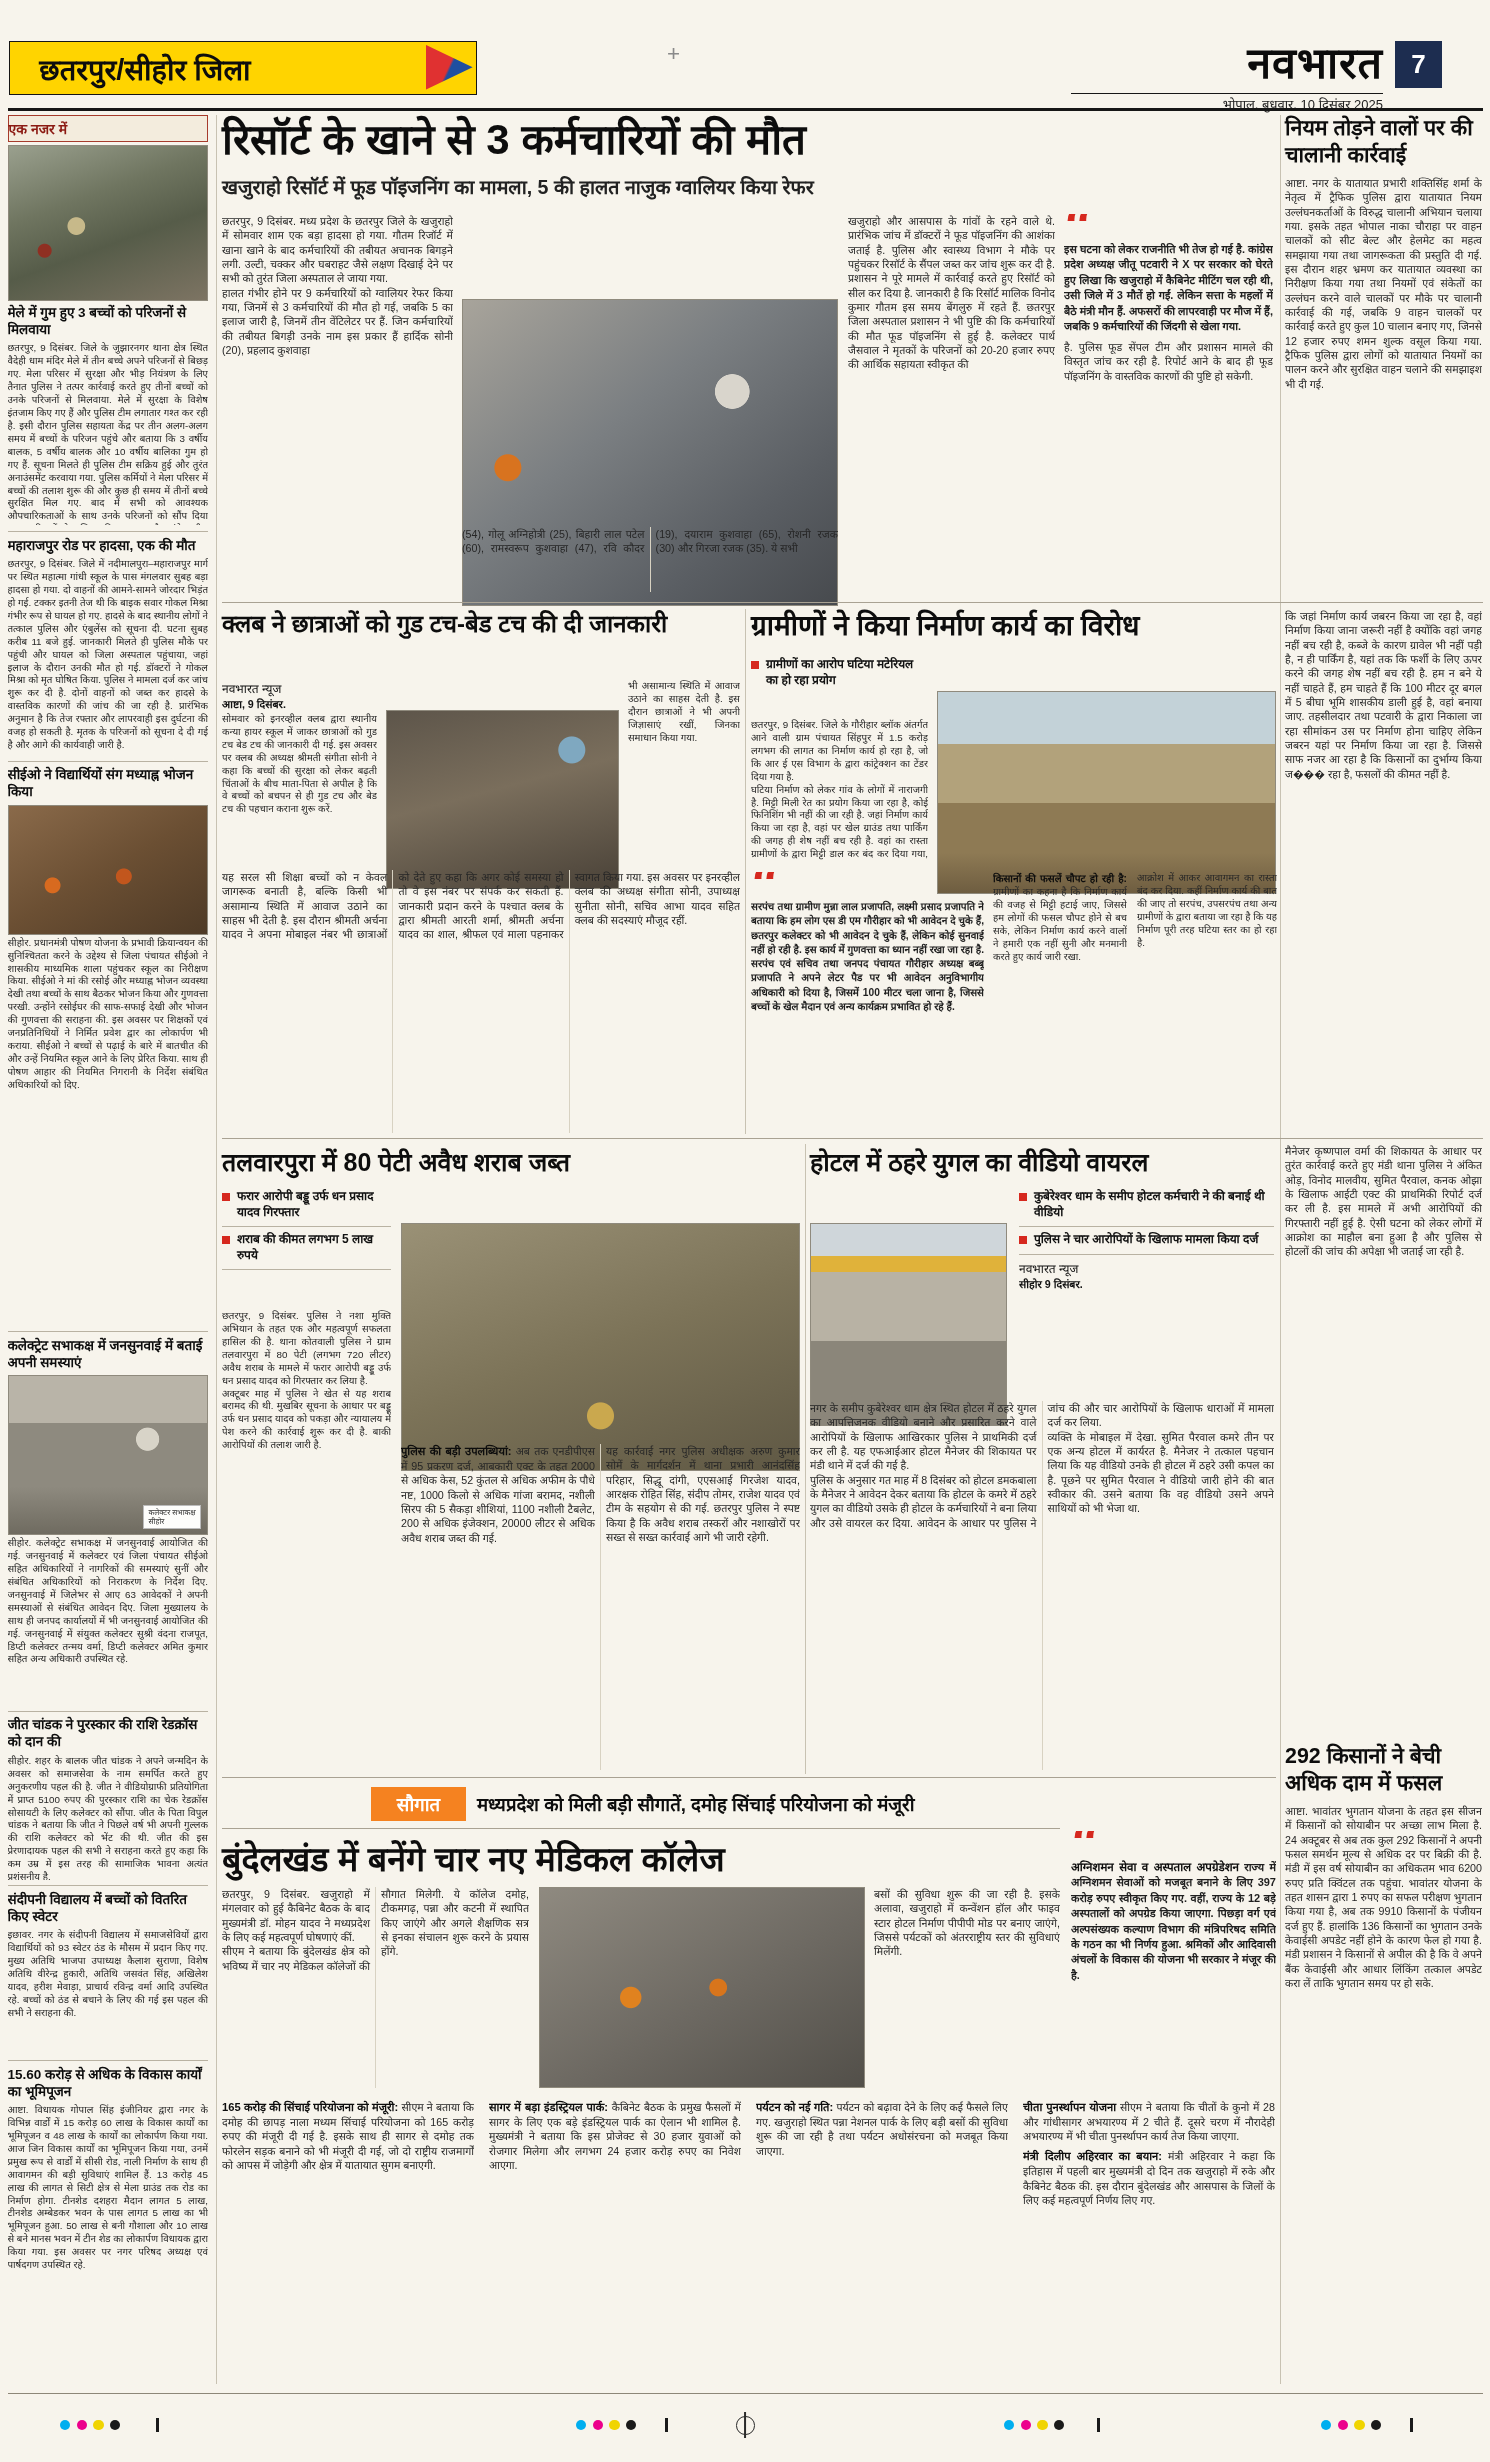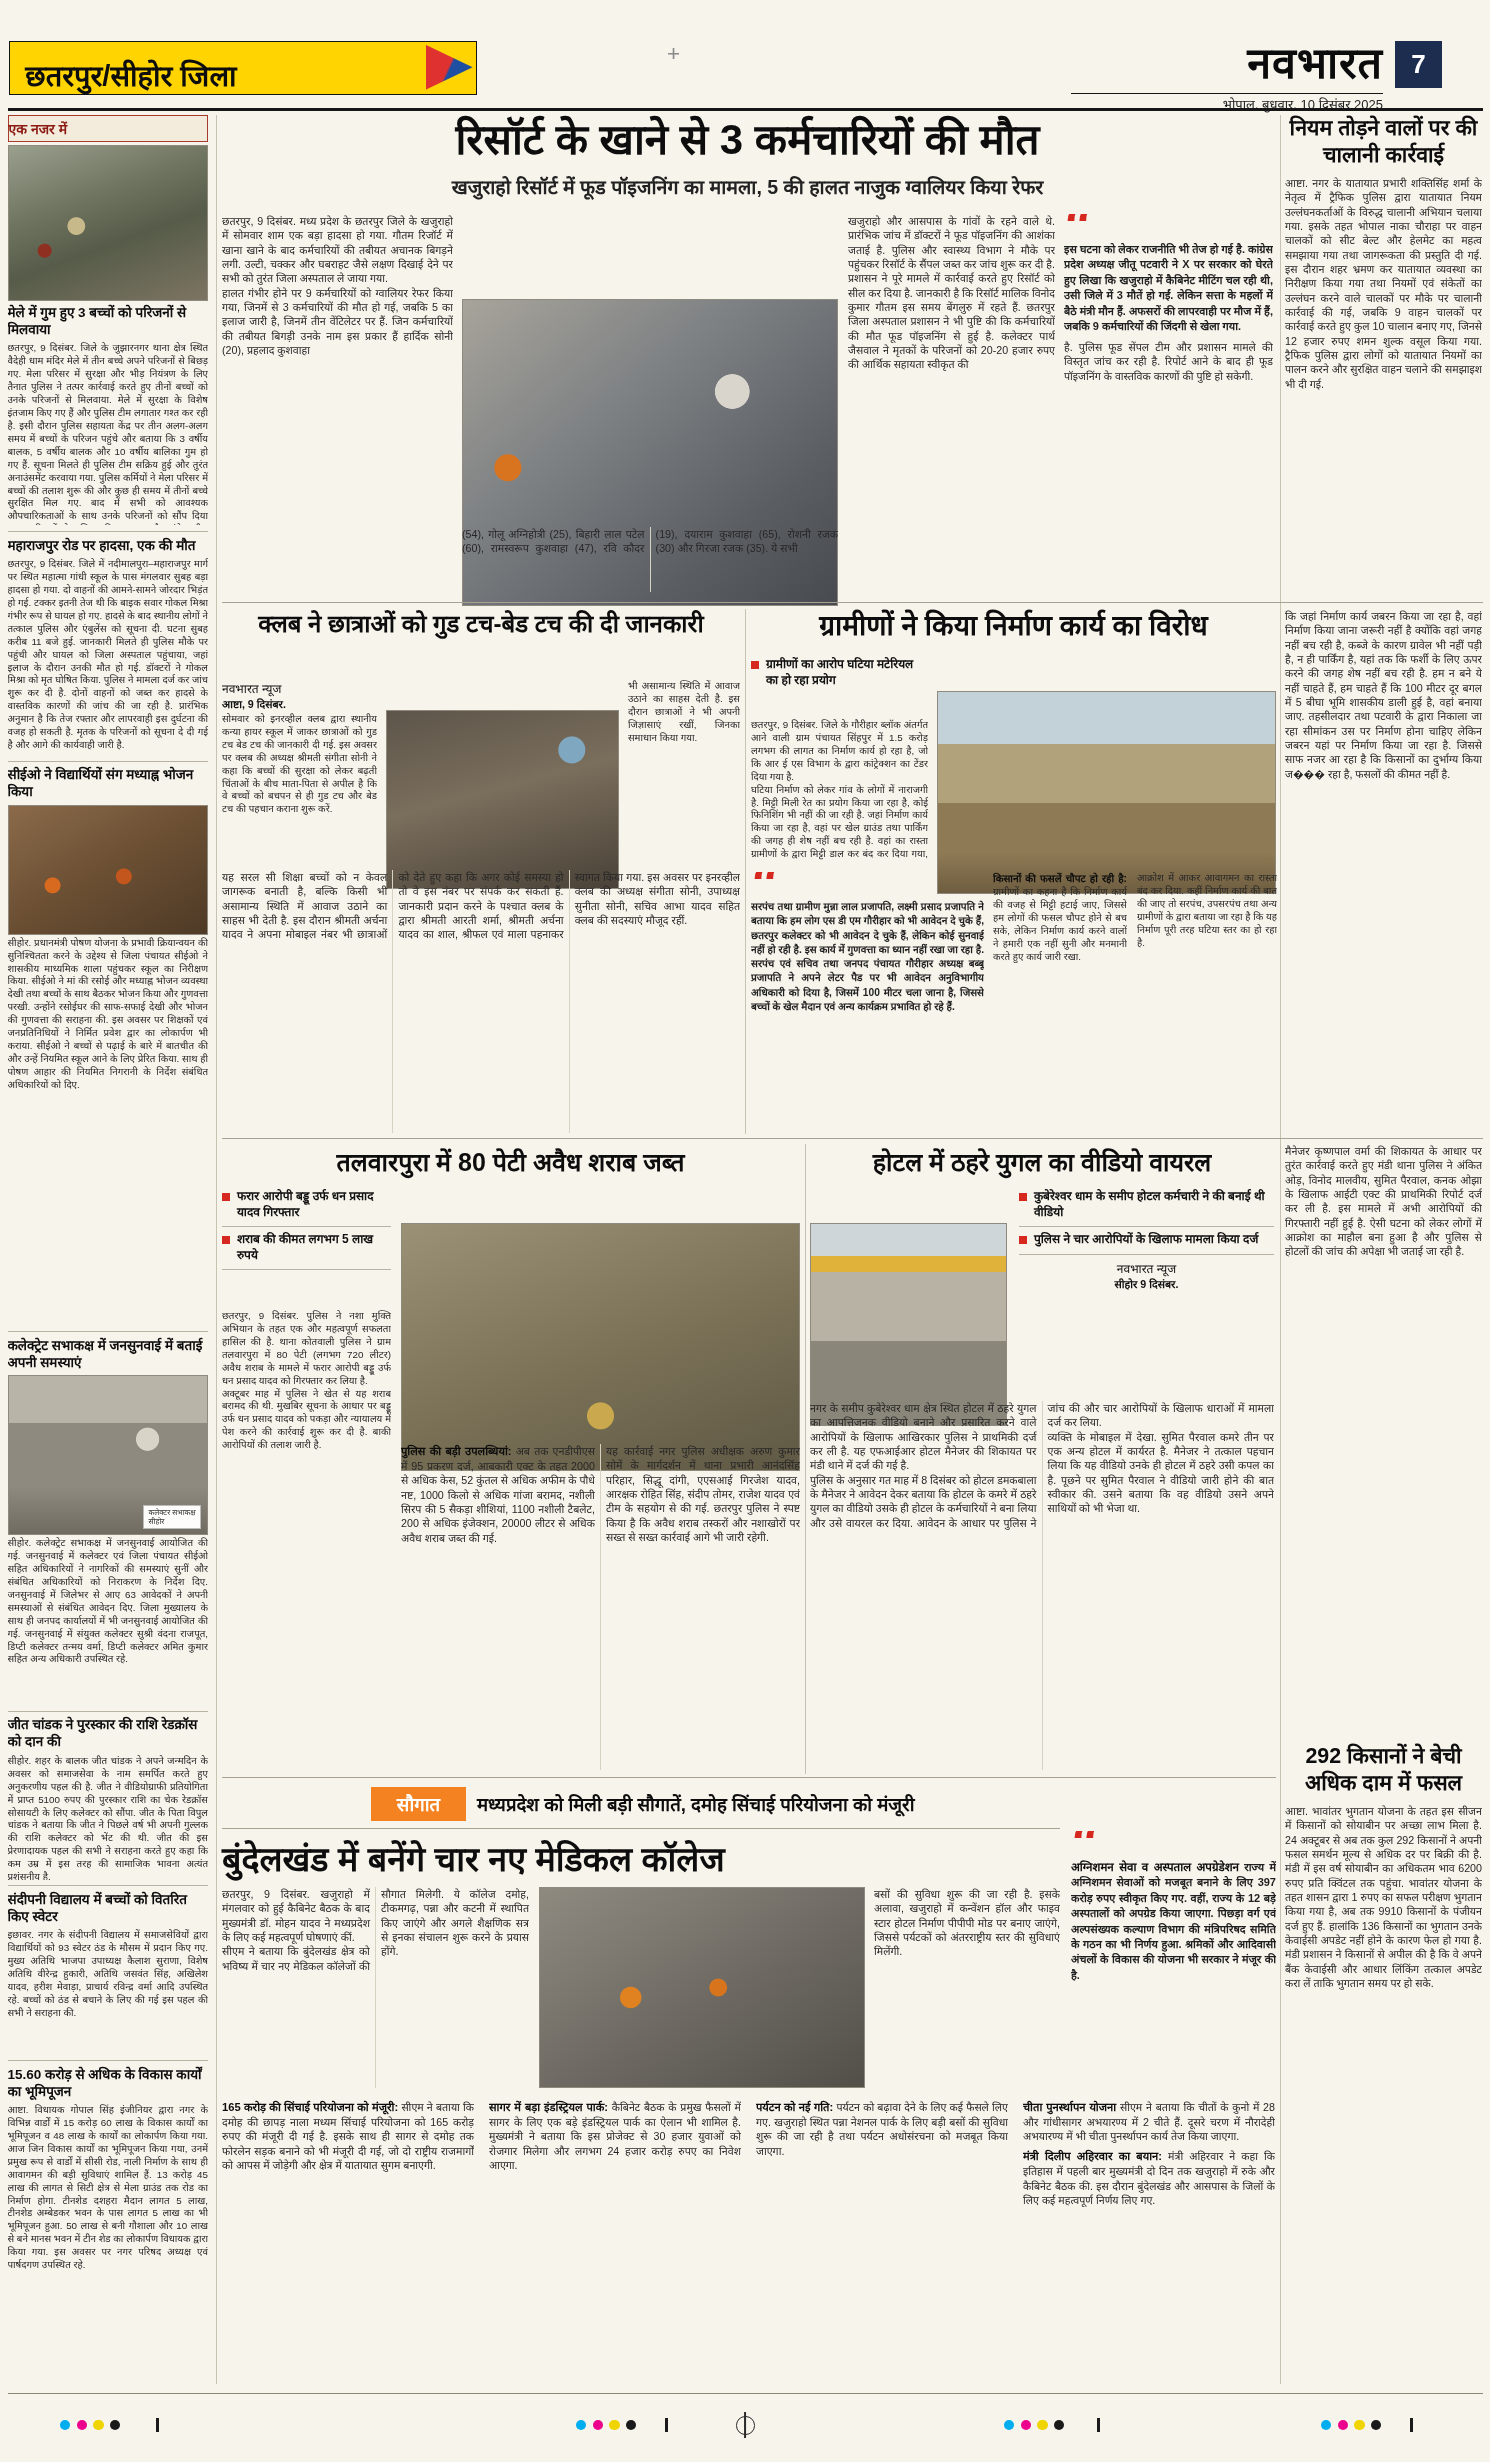--- a/index.html
+++ b/index.html
@@ -4,36 +4,36 @@
 <style>
   *{margin:0;padding:0;box-sizing:border-box}
   :root{--red:#d6281e;--orange:#f58220;--cyan:#00aeef;--magenta:#ec008c;--pyellow:#f0d400;--ink:#1c1c1c}
   body{background:#d9d5ca;font-family:"Liberation Sans",sans-serif}
   .page{position:relative;width:1490px;height:2462px;background:#f7f4ec;color:var(--ink);overflow:hidden;margin:0 auto}
   .abs{position:absolute}
   .jt{text-align:justify;white-space:pre-line;color:#262626}
   .f10{font-size:9.8px;line-height:1.32}
   .f11{font-size:10.7px;line-height:1.34}
   .hd{font-weight:700;color:#0d0d0d}
-  .ctr{text-align:center}
+  .ctr{text-align:left}
   .photo{position:relative;overflow:hidden;border:0.9px solid #8f8a7d}
   .divider{border:0;border-top:0.9px solid #b9b2a2;margin:5.6px 0}
   .c2{column-count:2;column-gap:11.2px;column-rule:0.9px solid #d8d2c2}
   .c3{column-count:3;column-gap:11.2px;column-rule:0.9px solid #d8d2c2}
   .bullet{display:flex;gap:6.5px;align-items:flex-start;font-weight:700;font-size:12px;line-height:1.3;color:#111}
   .sq{flex:none;width:8.4px;height:8.4px;background:var(--red);margin-top:3.7px}
   .qmark{font-family:"DejaVu Serif",serif;font-weight:700;color:var(--red);font-size:52px;line-height:.5;display:block;height:28px}
   .quote-text{font-size:11px;line-height:1.4;font-weight:600;text-align:justify;white-space:pre-line;color:#1f1f1f}
   .byline{font-weight:400;font-size:12px;color:#111}
   .dateline{font-weight:700;font-size:10.7px;color:#111;margin-bottom:1.9px}
   .vrule{position:absolute;width:0.9px;background:#c8c2b2}
   .hrule{position:absolute;height:0.9px;background:#a9a293}
   .blackrule{position:absolute;background:#161616}
   
-  .section-box{position:absolute;left:9.3px;top:41px;width:468px;height:54px;background:#ffd400;border:1.9px solid #151515;display:flex;align-items:flex-end;padding-left:15px;font-size:29px;font-weight:700;color:#0d0d0d}
+  .section-box{position:absolute;left:9.3px;top:41px;width:468px;height:54px;background:#ffd400;border:1.9px solid #151515;display:flex;align-items:center;padding-left:29px;font-size:29px;font-weight:700;color:#0d0d0d}
   .pennant{position:absolute;right:3.7px;top:2.8px;width:47px;height:45px;background:linear-gradient(115deg,#e03131 0 48%,#1f4fa0 52% 100%);clip-path:polygon(0 0,100% 50%,0 100%)}
   .paper-name{font-size:43px;font-weight:800;color:#0b0b0b;letter-spacing:0.9px}
   .edition{font-size:13px;color:#222;border-top:1.9px solid #161616;padding-top:1px;margin-top:1.9px}
   .page-badge{position:absolute;left:1395px;top:41px;width:47px;height:47px;background:#1d2d50;color:#fff;font-size:26px;font-weight:700;display:flex;align-items:center;justify-content:center}
   .reg-cross{position:absolute;color:#8a8a8a;font-size:22.4px;font-weight:400}
   
   .rail{position:absolute;left:7.5px;top:115px;width:209px;height:2269px;border-right:0.9px solid #c8c2b2;padding-right:7.5px;overflow:hidden}
   .eknazar{border:0.9px solid #a63b2c;color:#8b1a12;font-weight:700;font-size:14px;text-align:left;padding:2.8px 0;background:#f3ecdd}
   .rail h3{font-size:13.5px;line-height:1.25;font-weight:700;color:#0d0d0d;margin:3.7px 0}
   .capbox{position:absolute;right:5.6px;bottom:5.6px;background:#fdfdfb;color:#333;font-size:7.5px;line-height:1.2;padding:1.9px 4.7px;white-space:pre-line;border:0.9px solid #bbb}

